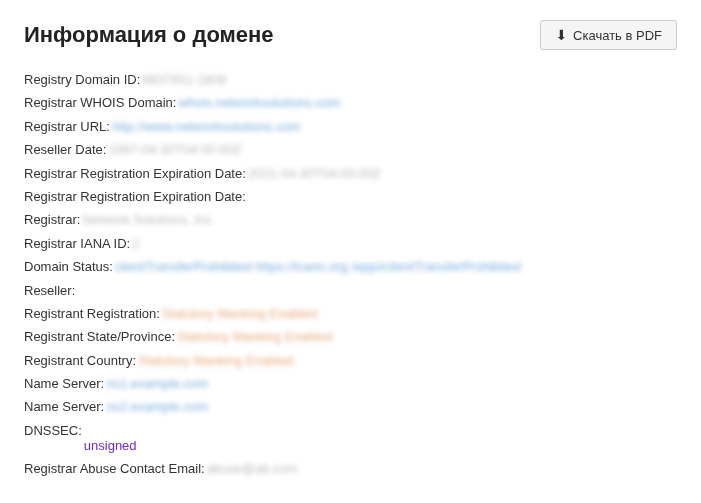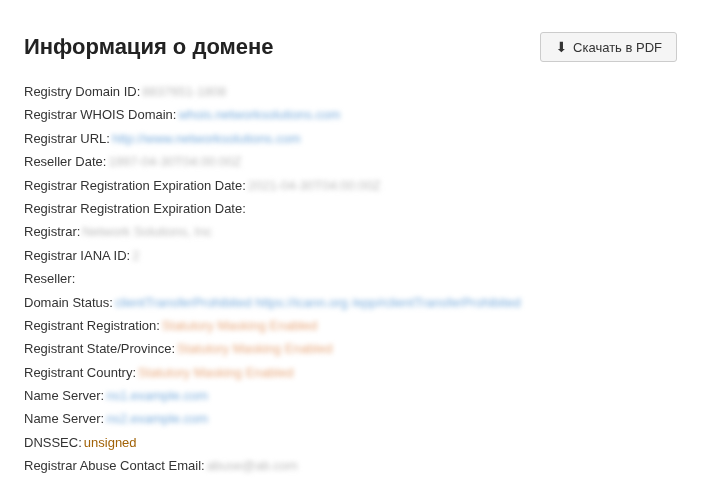--- a/index.html
+++ b/index.html
@@ -14,21 +14,20 @@
       width: 701px;
       min-height: 503px;
       padding: 20px 24px;
       background: #fff;
     }
     .header {
       display: flex;
       align-items: center;
       justify-content: space-between;
       margin-bottom: 18px;
-      margin-top: 12px;
     }
     .page-title {
       font-size: 22px;
       font-weight: bold;
       color: #222;
     }
     .pdf-button {
       display: flex;
       align-items: center;
       gap: 6px;
@@ -69,21 +68,22 @@
       color: #7aaddd;
       filter: blur(2.5px);
       user-select: none;
     }
     .whois-value.orange-blurred {
       color: #e8a87c;
       filter: blur(2.5px);
       user-select: none;
     }
     .whois-value.unsigned {
-      color: #a16207;
+      color: #6d28d9;
+      margin-top: 15px;
     }
   </style>
 </head>
 <body>
 
 <div class="container">
   <div class="header">
     <h1 class="page-title">Информация о домене</h1>
     <button class="pdf-button">
       <span class="download-icon">⬇</span>
@@ -118,26 +118,26 @@
       </div>
       <div class="whois-row">
         <span class="whois-label">Registrar: </span>
         <span class="whois-value blurred">Network Solutions, Inc</span>
       </div>
       <div class="whois-row">
         <span class="whois-label">Registrar IANA ID: </span>
         <span class="whois-value blurred">2</span>
       </div>
       <div class="whois-row">
+        <span class="whois-label">Domain Status: </span>
+        <span class="whois-value link-blurred">clientTransferProhibited https://icann.org /epp#clientTransferProhibited</span>
+      </div>
+      <div class="whois-row">
         <span class="whois-label">Reseller: </span>
         <span class="whois-value"></span>
-      </div>
-      <div class="whois-row">
-        <span class="whois-label">Domain Status: </span>
-        <span class="whois-value link-blurred">clientTransferProhibited https://icann.org /epp#clientTransferProhibited</span>
       </div>
       <div class="whois-row">
         <span class="whois-label">Registrant Registration: </span>
         <span class="whois-value orange-blurred">Statutory Masking Enabled</span>
       </div>
       <div class="whois-row">
         <span class="whois-label">Registrant State/Province: </span>
         <span class="whois-value orange-blurred">Statutory Masking Enabled</span>
       </div>
       <div class="whois-row">

